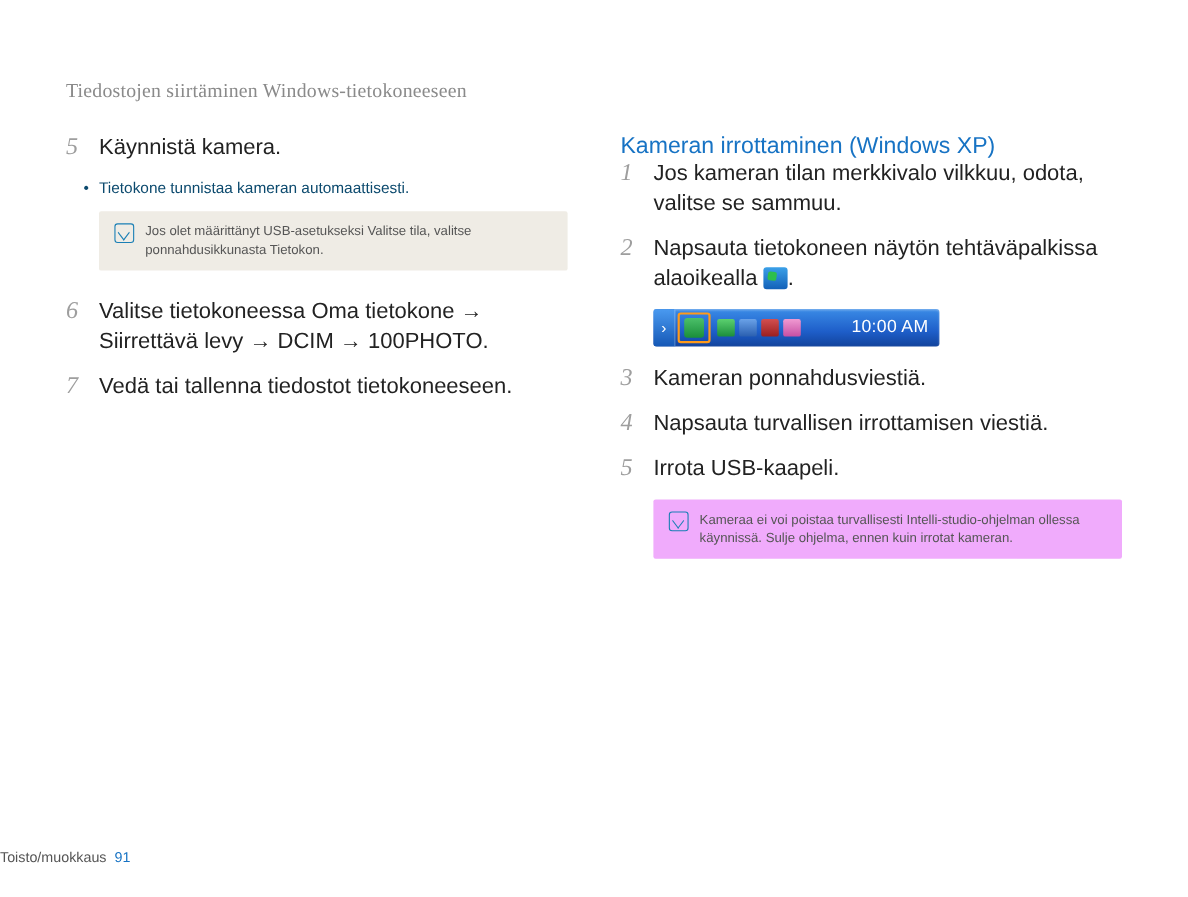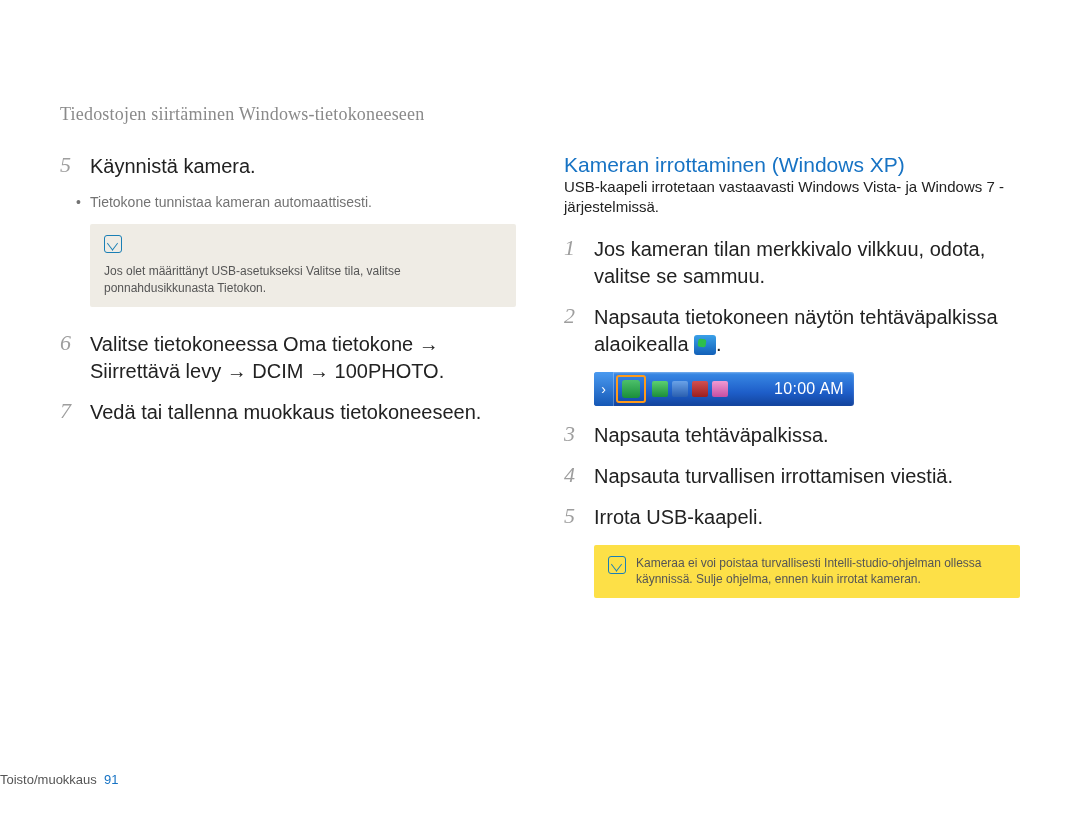--- a/index.html
+++ b/index.html
@@ -5,21 +5,21 @@
   * { margin: 0; padding: 0; box-sizing: border-box; }
   body {
     font-family: Arial, Helvetica, sans-serif;
     width: 1080px;
     height: 815px;
     background: #fff;
     color: #333;
     position: relative;
   }
   .page {
-    padding: 104px 60px 40px 60px;
+    padding: 72px 60px 40px 60px;
   }
   .header-title {
     font-family: Georgia, 'Times New Roman', serif;
     font-size: 18px;
     font-weight: 300;
     color: #8a8a8a;
     letter-spacing: 0.2px;
     margin-bottom: 28px;
   }
   .columns {
@@ -47,45 +47,44 @@
     padding-top: 1px;
   }
   .step-body {
     font-size: 20px;
     color: #222;
     flex: 1;
   }
   .step-body .bold { font-weight: 400; }
   .bullet-row {
     font-size: 14px;
-    color: #737373;
+    color: #0c4a6e;
     margin: 6px 0 14px 30px;
   }
   .bullet-row::before {
     content: "•";
     display: inline-block;
     width: 14px;
     margin-left: -14px;
   }
   .note-box {
     display: flex;
     gap: 10px;
     background: #efece5;
     border-radius: 2px;
     padding: 10px 14px;
     margin: 8px 0 24px 30px;
     font-size: 12px;
     color: #555;
     line-height: 1.4;
-    flex-direction: column;
   }
   .note-box-right {
     display: flex;
     gap: 10px;
-    background: #fde047;
+    background: #f0abfc;
     border-radius: 2px;
     padding: 10px 14px;
     margin: 12px 0 0 30px;
     font-size: 12px;
     color: #555;
     line-height: 1.4;
   }
   .note-icon {
     width: 18px;
     height: 18px;
@@ -209,27 +208,26 @@
 
       <div class="step">
         <div class="step-num">6</div>
         <div class="step-body">
           <span>Valitse tietokoneessa </span><span class="bold">Oma tietokone</span><span> → </span><span class="bold">Siirrettävä levy</span><span class="bold"> → </span><span class="bold">DCIM</span><span class="bold"> → </span><span class="bold">100PHOTO</span><span>.</span>
         </div>
       </div>
 
       <div class="step">
         <div class="step-num">7</div>
-        <div class="step-body">Vedä tai tallenna muokkaus tietokoneeseen.</div>
+        <div class="step-body">Vedä tai tallenna tiedostot tietokoneeseen.</div>
       </div>
     </div>
 
     <div class="col">
       <div class="section-heading">Kameran irrottaminen (Windows XP)</div>
-      <div class="section-intro">USB-kaapeli irrotetaan vastaavasti Windows Vista- ja Windows 7 -järjestelmissä.</div>
 
       <div class="step">
         <div class="step-num">1</div>
         <div class="step-body">Jos kameran tilan merkkivalo vilkkuu, odota, valitse se sammuu.</div>
       </div>
 
       <div class="step">
         <div class="step-num">2</div>
         <div class="step-body">
           <span>Napsauta tietokoneen näytön tehtäväpalkissa alaoikealla </span><span class="tray-icon"></span><span>.</span>
@@ -245,21 +243,21 @@
           <span style="background:linear-gradient(180deg,#5bd06f,#1c8e3b);"></span>
           <span style="background:linear-gradient(180deg,#6aa2e8,#2a5fb0);"></span>
           <span style="background:linear-gradient(180deg,#d24f4f,#9b1f1f);"></span>
           <span style="background:linear-gradient(180deg,#f09ad2,#c64fa3);"></span>
         </div>
         <div class="clock">10:00 AM</div>
       </div>
 
       <div class="step">
         <div class="step-num">3</div>
-        <div class="step-body">Napsauta tehtäväpalkissa.</div>
+        <div class="step-body">Kameran ponnahdusviestiä.</div>
       </div>
       <div class="step">
         <div class="step-num">4</div>
         <div class="step-body">Napsauta turvallisen irrottamisen viestiä.</div>
       </div>
       <div class="step">
         <div class="step-num">5</div>
         <div class="step-body">Irrota USB-kaapeli.</div>
       </div>
 

